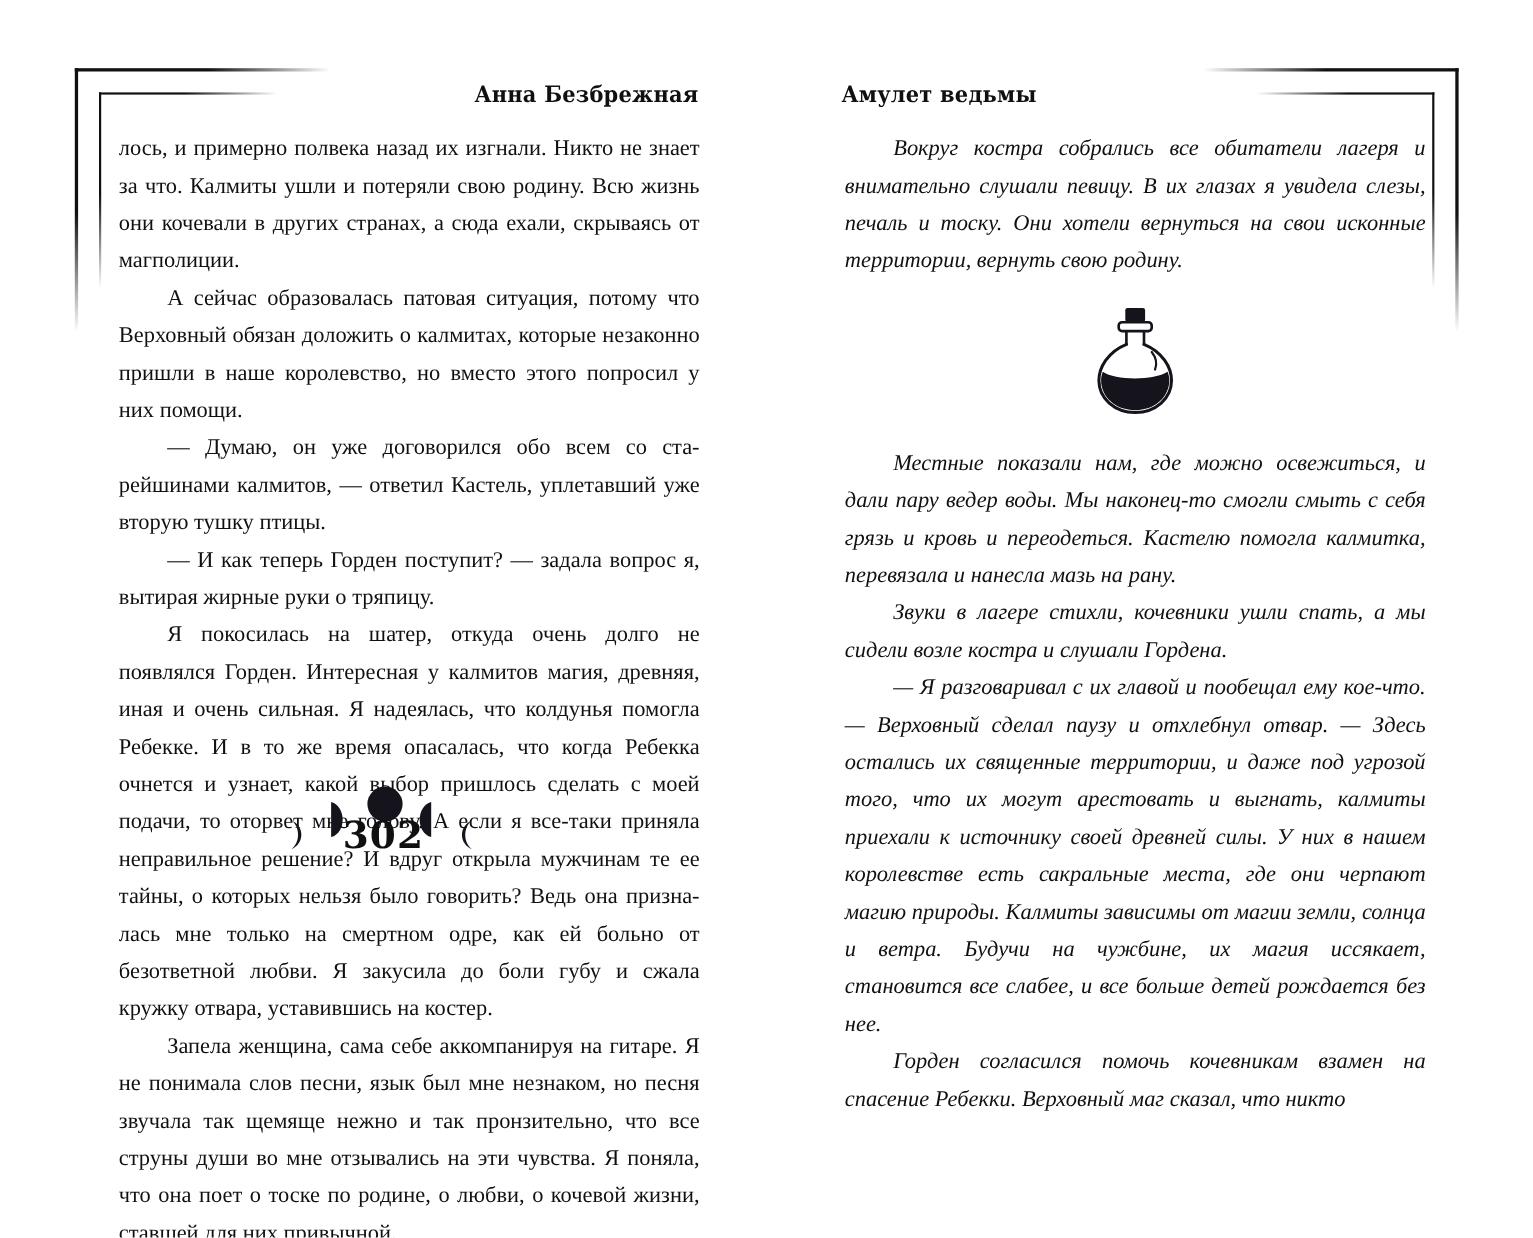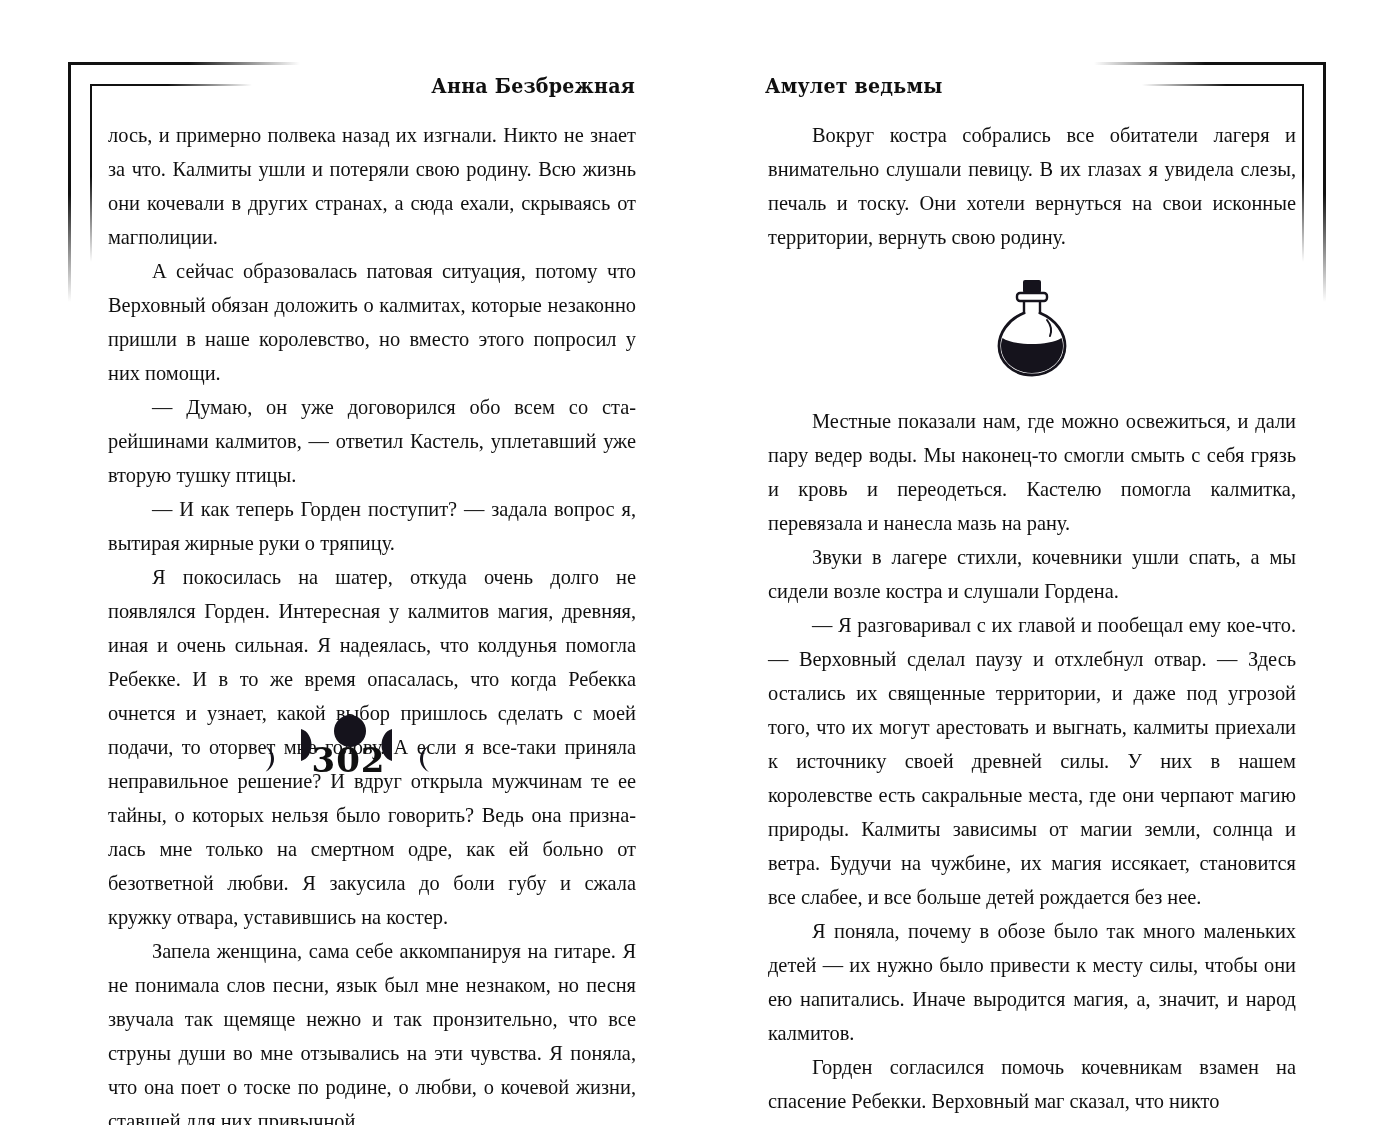--- a/index.html
+++ b/index.html
@@ -99,21 +99,21 @@
     position: absolute;
     top: 118px;
     width: 528px;
     font-size: 20.4px;
     line-height: 34px;
     text-align: justify;
     text-justify: inter-word;
     hyphens: manual;
   }
   .page-left  .body-col { left: 108px; }
-  .page-right .body-col { left: 768px; margin-left: -697px; }
+  .page-right .body-col { left: 768px; margin-left: -697px; font-style: italic; }
 
   .body-col p {
     margin: 0;
     text-indent: 44px;
   }
   .body-col p.no-indent { text-indent: 0; }
 
   
   .ornament-flask {
     display: block;
@@ -239,19 +239,18 @@
 
         <path d="M7.5 62 C19 70, 54 70, 66.5 62 C67.6 65, 68 67.5, 68 70 C68 85, 54.5 97, 37 97
                  C19.5 97, 6 85, 6 70 C6 67.5, 6.4 65, 7.5 62 Z" fill="#15131c"></path>
 
         <path d="M52 44 C56 49, 57 55, 55 60" fill="none" stroke="#15131c" stroke-width="2" stroke-linecap="round"></path>
       </svg>
 
       <p>Местные показали нам, где можно освежиться, и дали пару ведер воды. Мы наконец-то смогли смыть с себя грязь и кровь и переодеться. Кастелю помогла калмитка, перевязала и нанесла мазь на рану.</p>
       <p>Звуки в лагере стихли, кочевники ушли спать, а мы сидели возле костра и слушали Гордена.</p>
       <p>— Я разговаривал с их главой и пообещал ему кое-что. — Верховный сделал паузу и отхлебнул отвар. — Здесь остались их священные территории, и даже под угрозой того, что их могут арестовать и выгнать, калмиты приехали к источнику своей древ­ней силы. У них в нашем королевстве есть сакральные места, где они черпают магию природы. Калмиты зависимы от магии земли, солнца и ветра. Будучи на чужбине, их магия иссякает, становится все слабее, и все больше детей рождается без нее.</p>
-      <p>Я поняла, почему в обозе было так много малень­ких детей — их нужно было привести к месту силы, чтобы они ею напитались. Иначе выродится магия, а, значит, и народ калмитов.</p>
       <p>Горден согласился помочь кочевникам взамен на спасение Ребекки. Верховный маг сказал, что никто</p>
     </div>
 
   </div>
 
 </div>
 
 </body></html>

